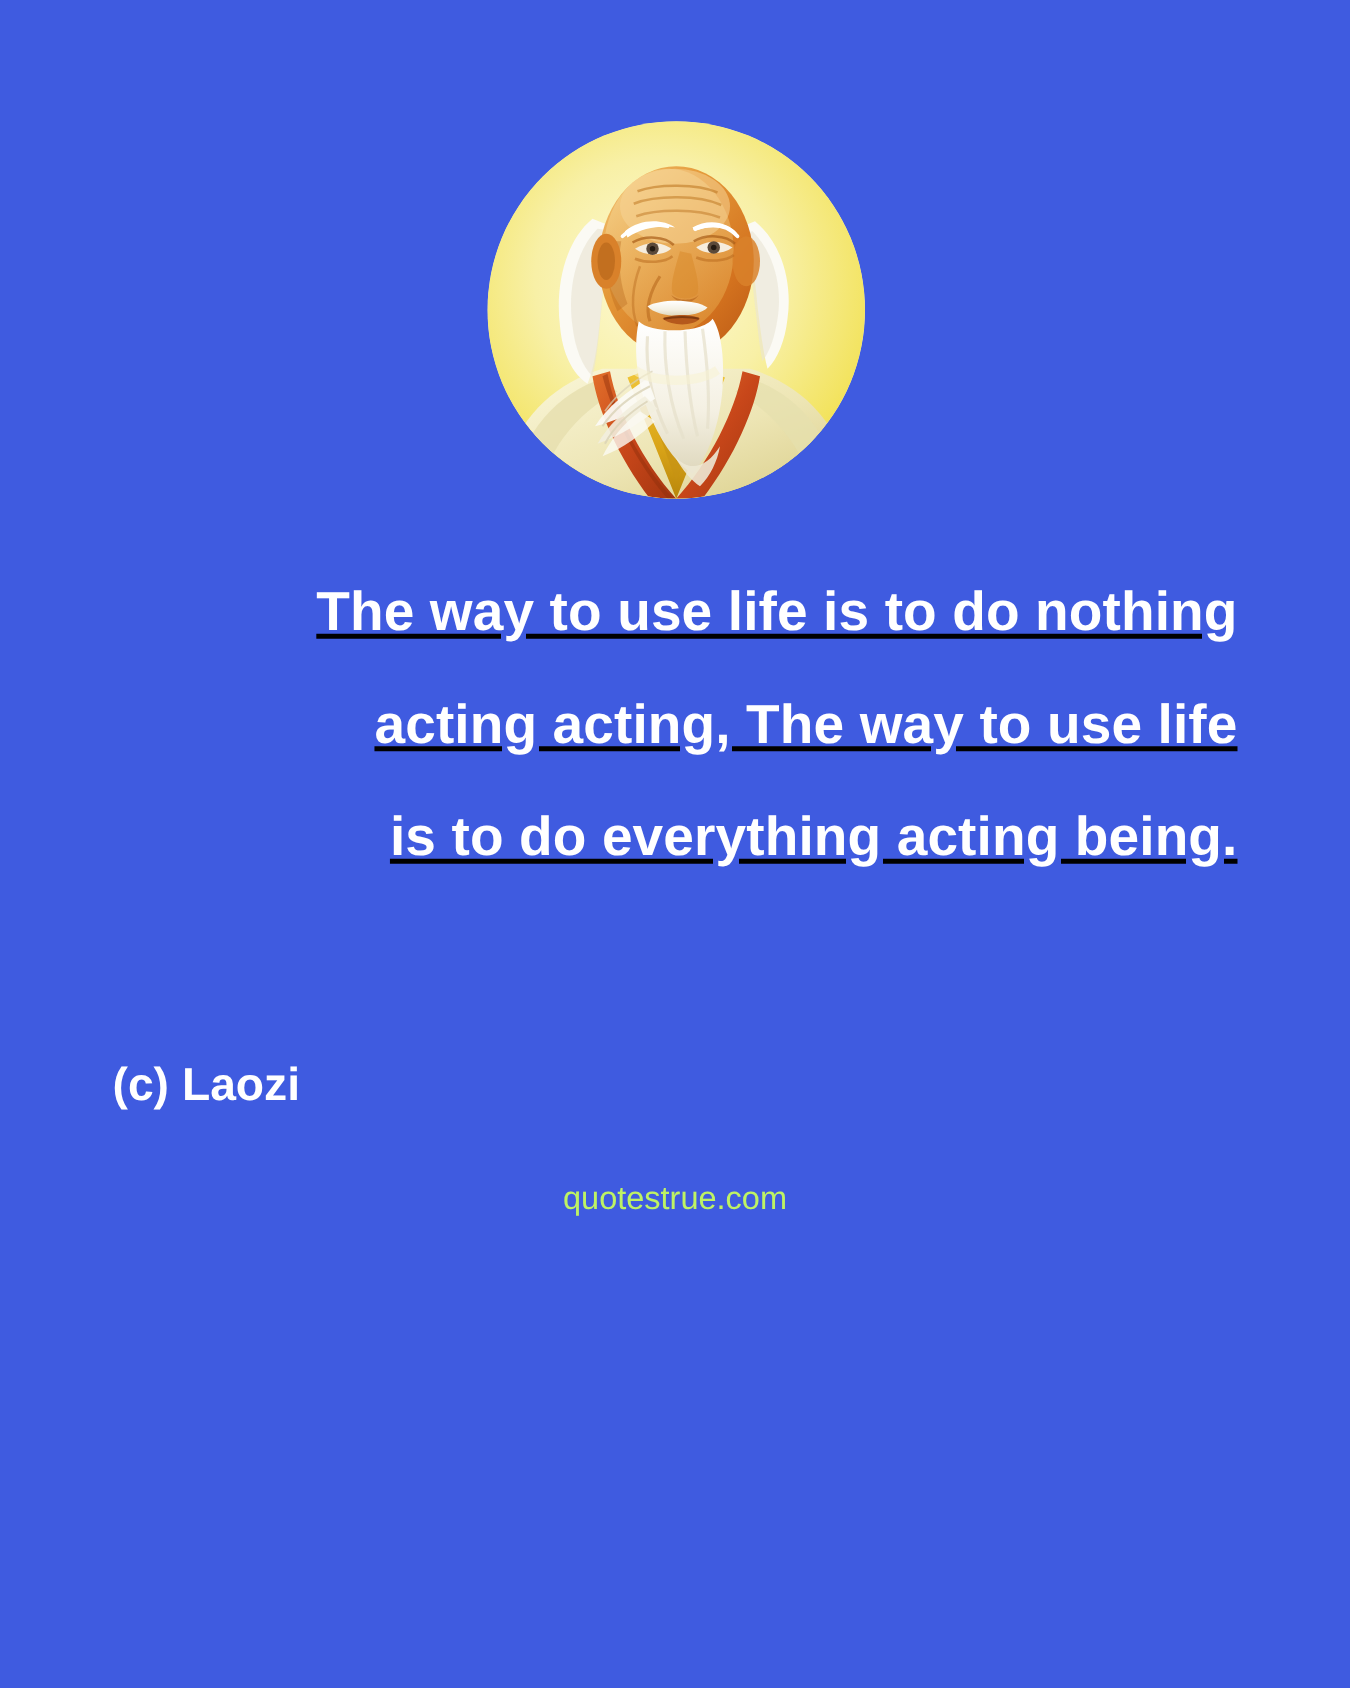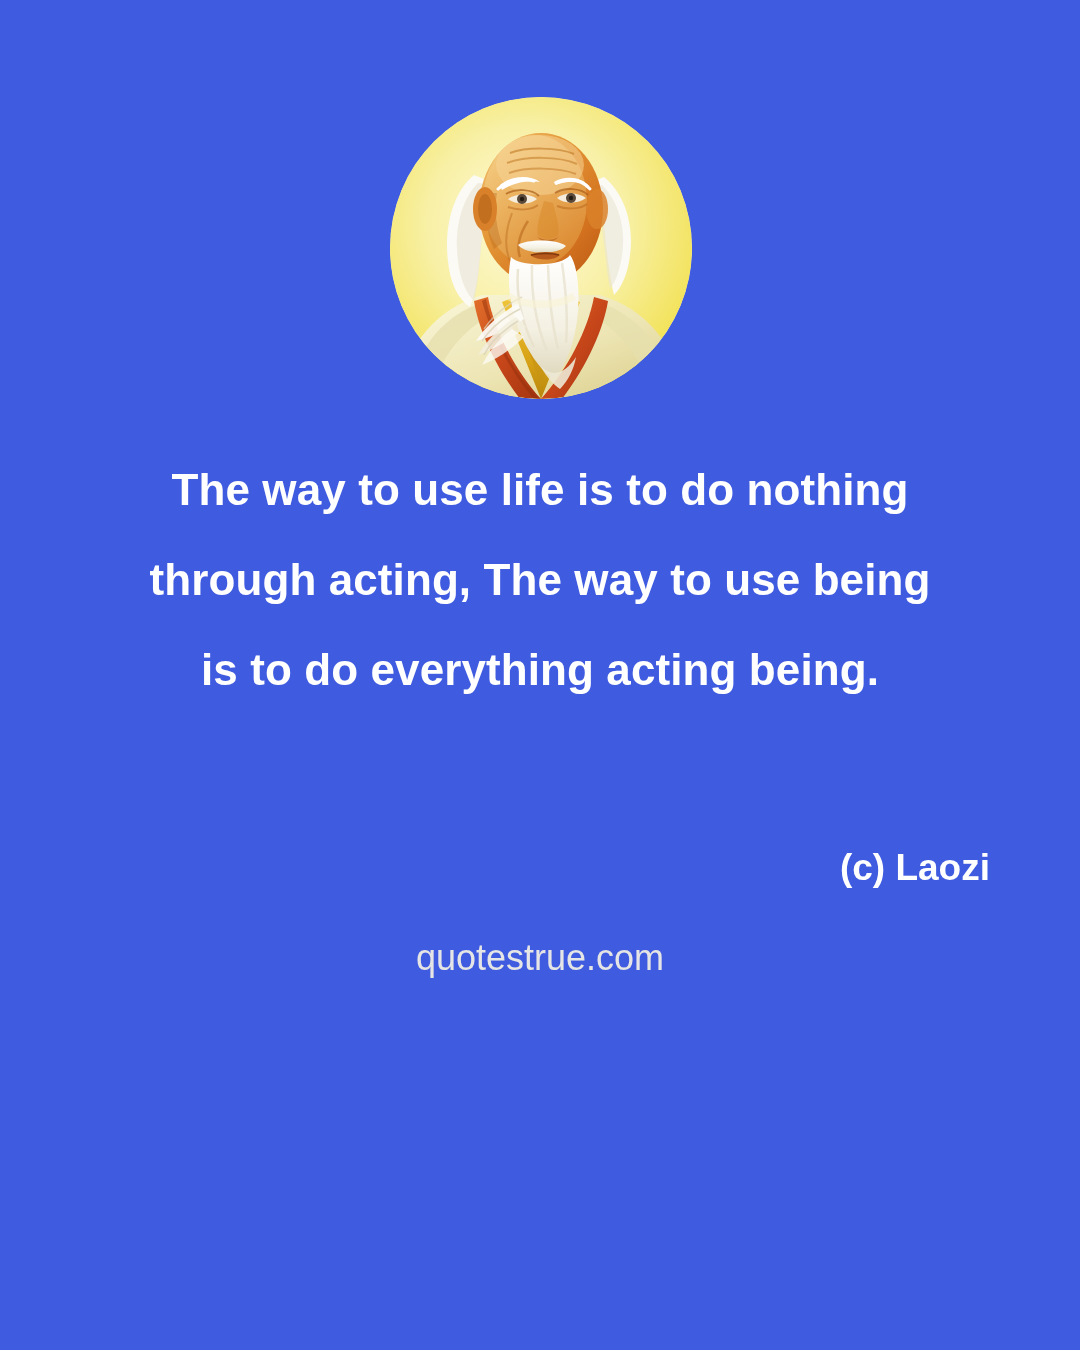--- a/index.html
+++ b/index.html
@@ -38,57 +38,58 @@
     width: 302px;
     height: 302px;
   }
 
   
   #quote-block {
     position: absolute;
     left: 90px;
     top: 445px;
     width: 900px;
-    text-align: center;
+    text-align: right;
+    text-decoration: underline;
   }
   .quote-line {
     display: block;
     color: #FFFFFF;
     font-family: "Liberation Sans", sans-serif;
     font-size: 44px;
     font-weight: bold;
     line-height: 90px;
     letter-spacing: 0.1px;
     white-space: nowrap;
   }
 
   
   #attribution {
     position: absolute;
     left: 90px;
     top: 843px;
     width: 900px;
-    text-align: right;
+    text-align: left;
     color: #FFFFFF;
     font-family: "Liberation Sans", sans-serif;
     font-size: 37px;
     font-weight: bold;
     line-height: 50px;
   }
 
   
   #website {
     position: absolute;
     left: 90px;
     top: 933px;
     width: 900px;
     text-align: center;
-    color: #e5e5e5;
-    font-family: "Liberation Sans", sans-serif;
-    font-size: 36px;
+    color: #bef264;
+    font-family: "Liberation Sans", sans-serif;
+    font-size: 26px;
     font-weight: normal;
     line-height: 50px;
   }
 </style>
 </head>
 <body>
 
 <div id="quote-card" style="background: rgb(63, 91, 224);">
 
   <div id="avatar">
@@ -221,21 +222,21 @@
 
         <path d="M 150 268 C 156 280 164 288 170 292 C 178 284 184 272 186 260 C 176 276 162 282 150 268 Z" fill="#EDE8D4" opacity="0.9"></path>
 
         <path d="M 120 196 C 134 206 168 206 182 196 L 186 202 C 170 214 132 214 116 202 Z" fill="#F8F2D2" opacity="0.55"></path>
       </g>
     </svg>
   </div>
 
   <div id="quote-block">
     <span class="quote-line">The way to use life is to do nothing</span>
-    <span class="quote-line">through acting, The way to use being</span>
+    <span class="quote-line">acting acting, The way to use life</span>
     <span class="quote-line">is to do everything acting being.</span>
   </div>
 
   <div id="attribution">(c) Laozi</div>
 
   <div id="website">quotestrue.com</div>
 
 </div>
 
 </body></html>

